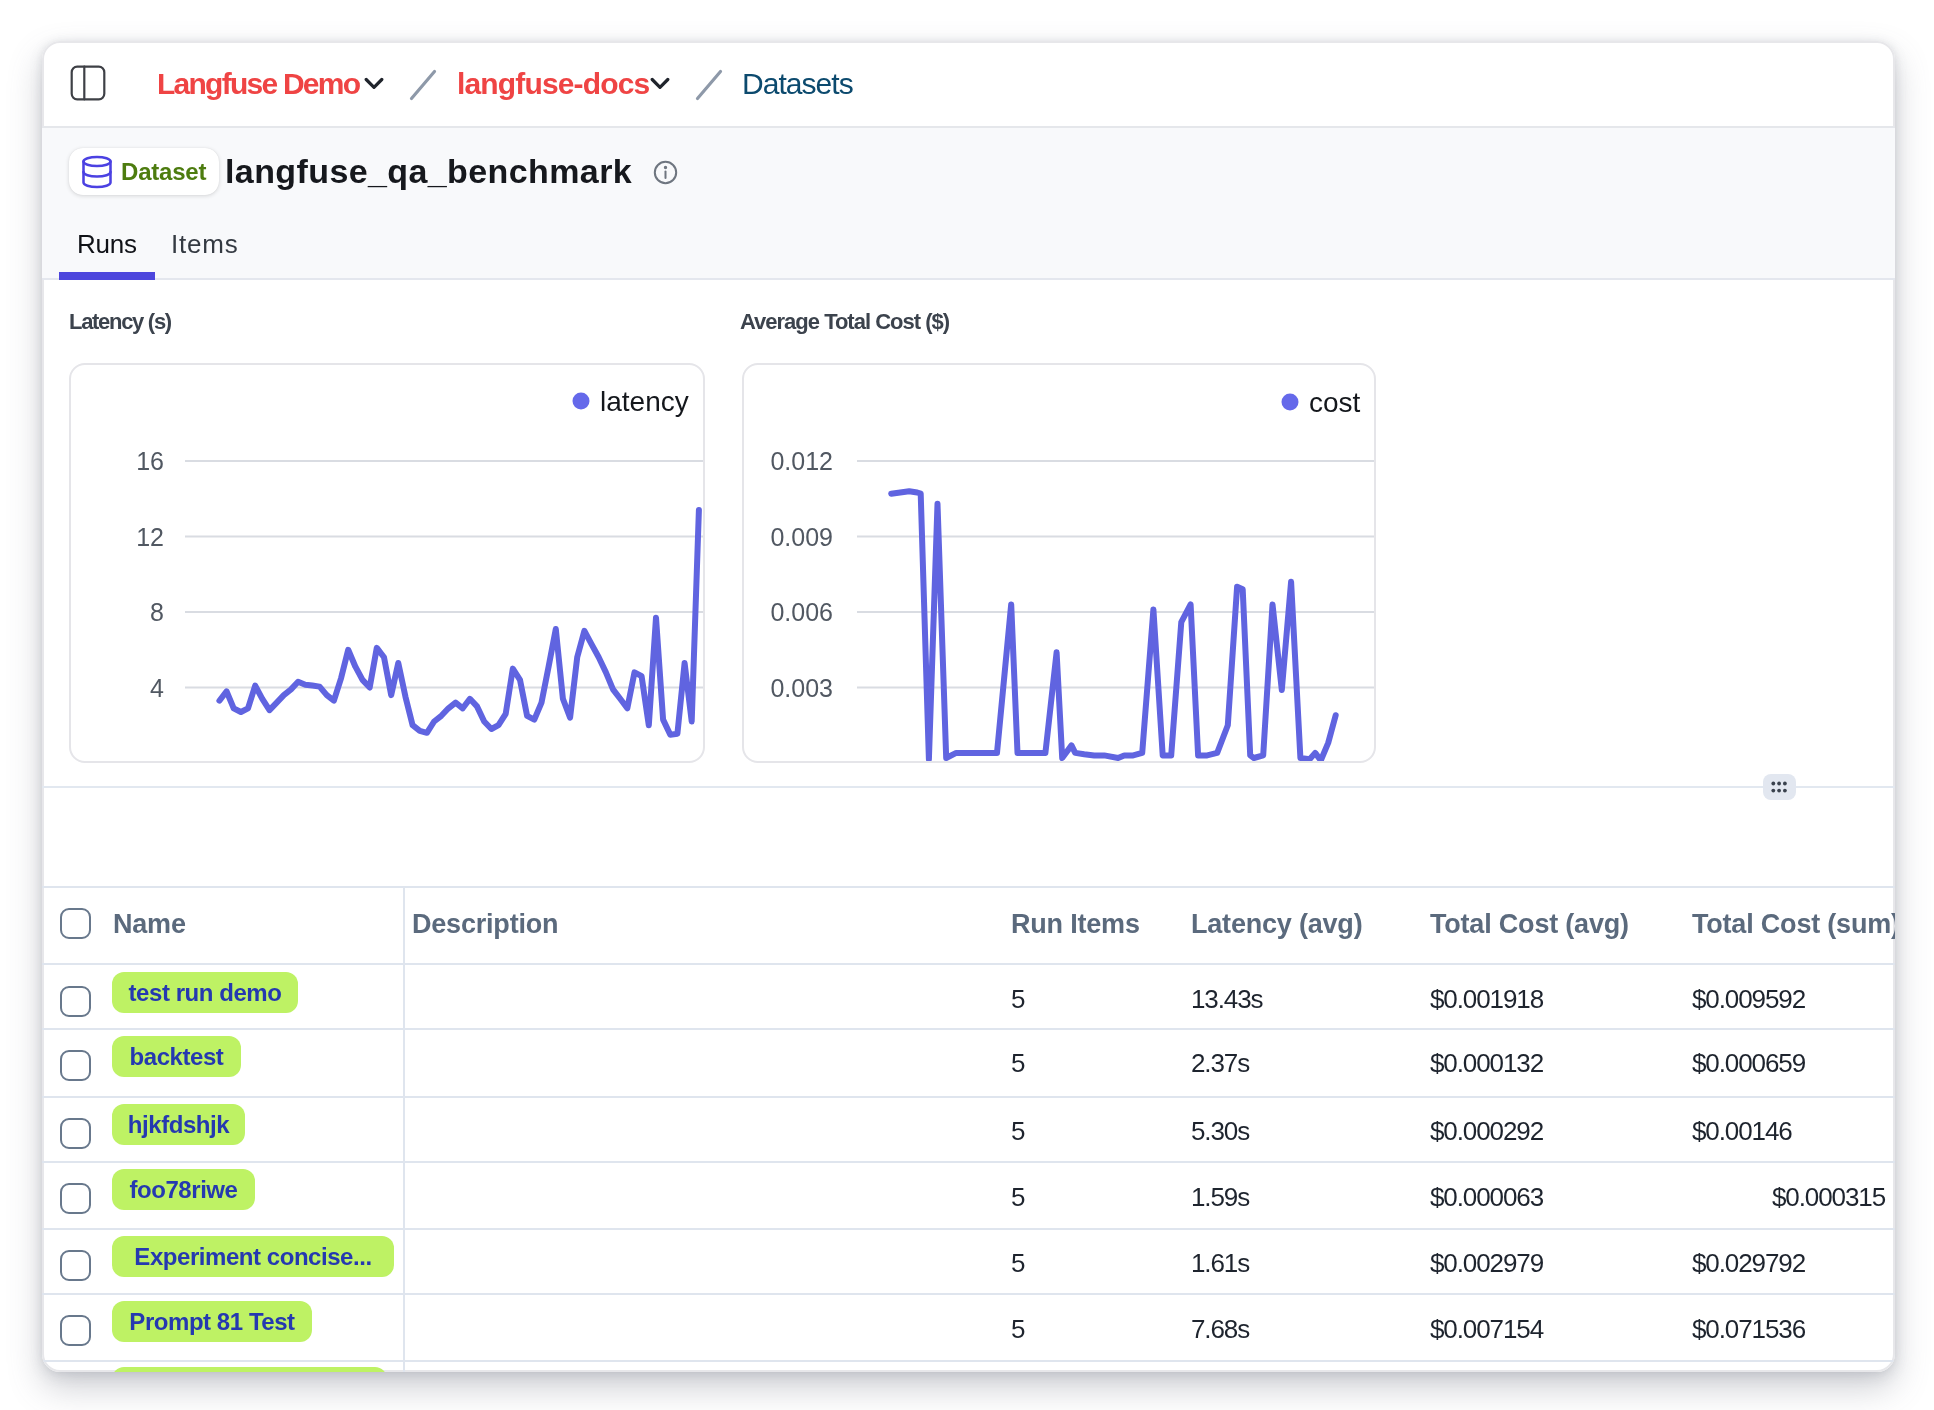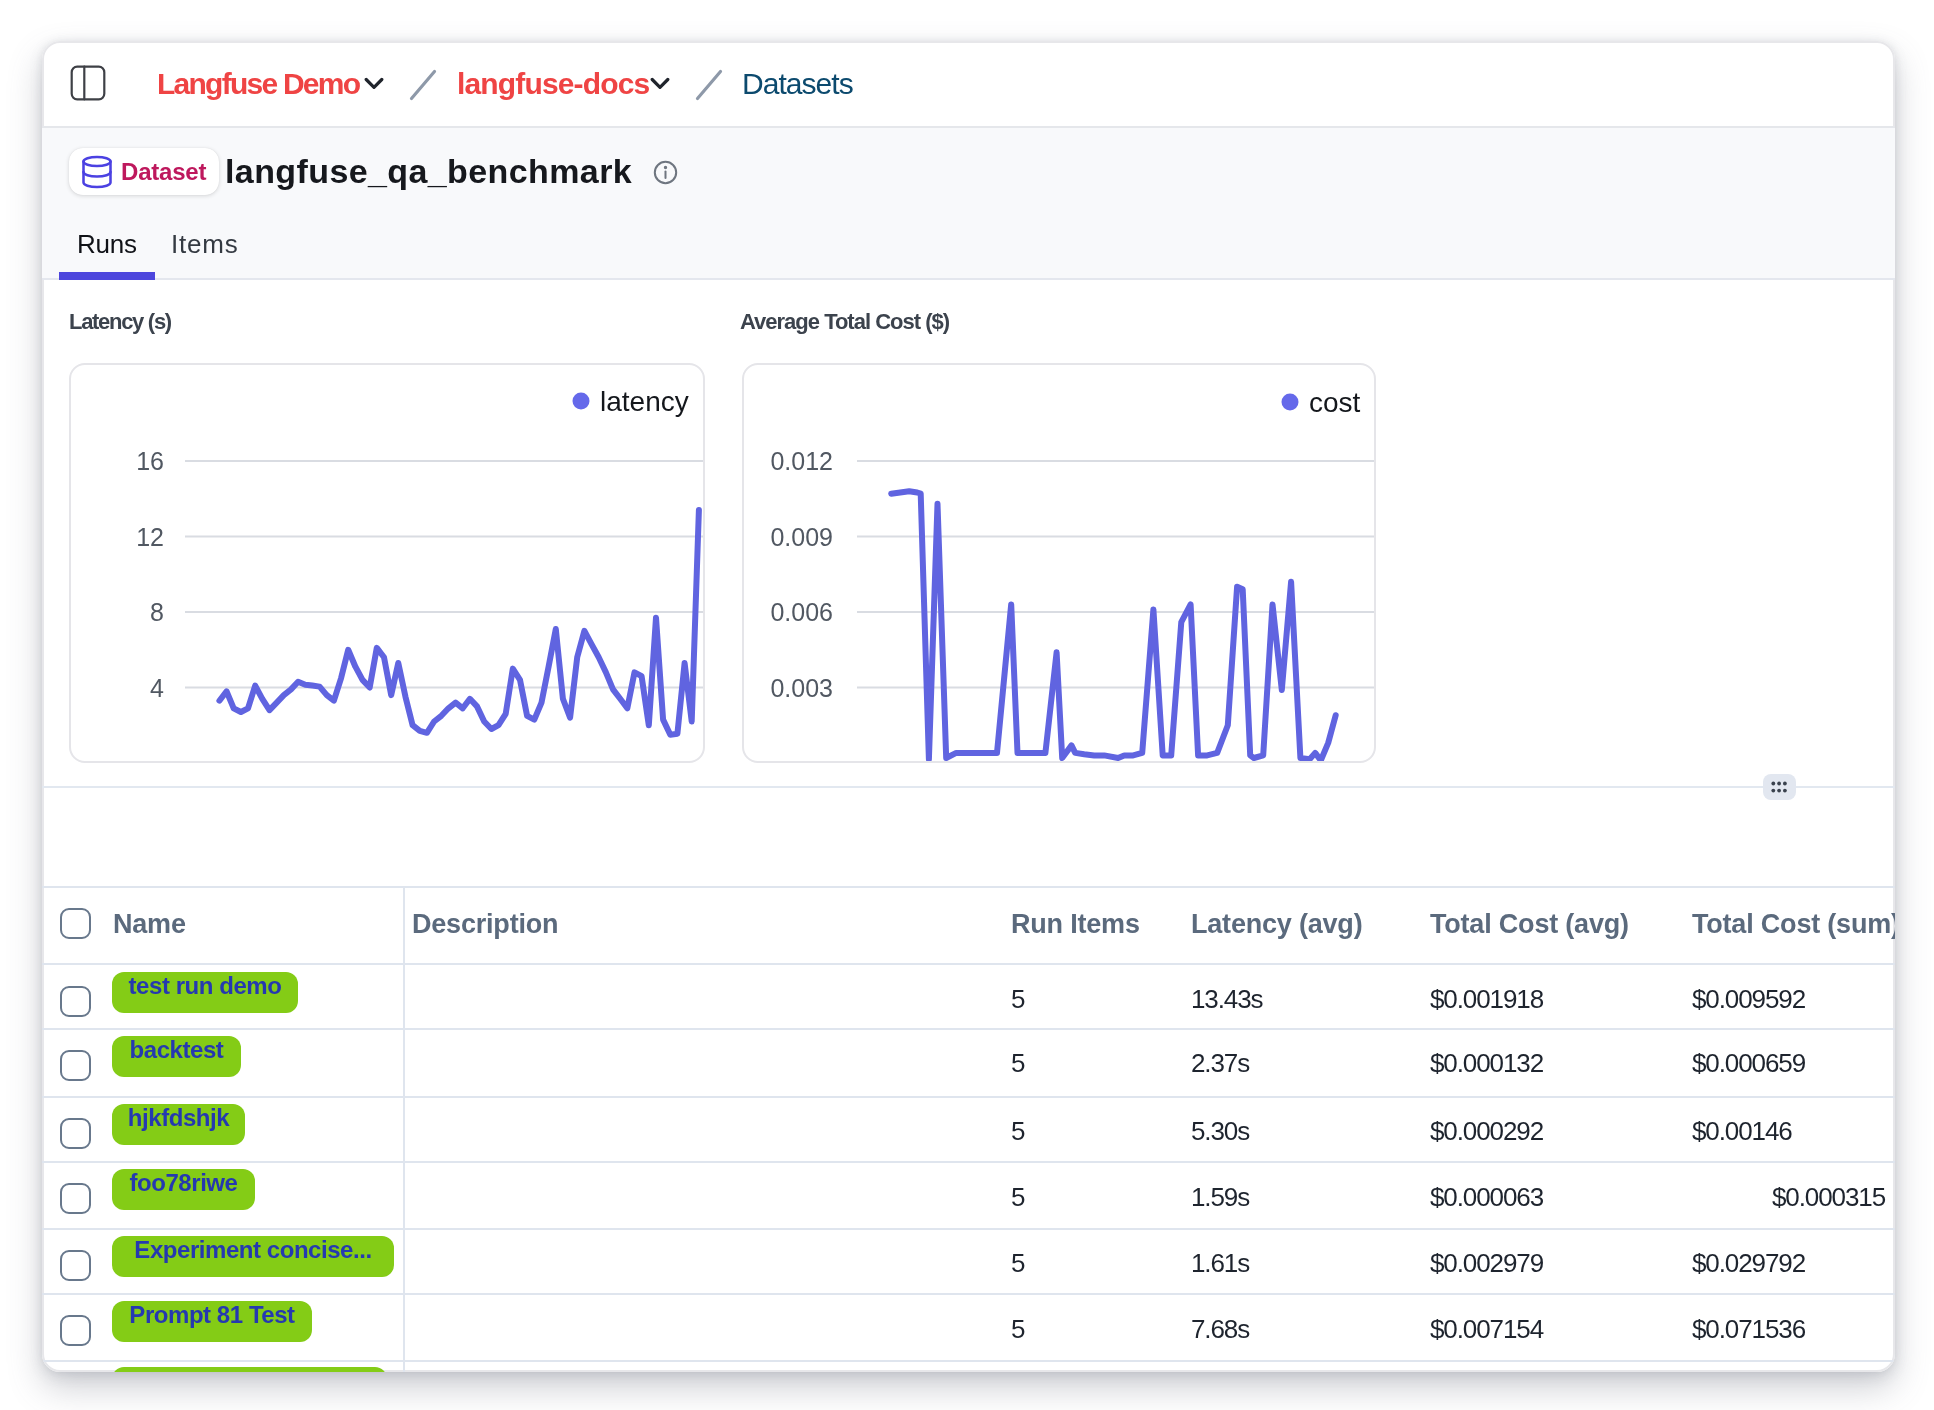--- a/index.html
+++ b/index.html
@@ -13,33 +13,33 @@
   .abs { position:absolute; }
   .topbar-border { position:absolute; left:0; top:85px; width:100%; height:2px; background:#e5e7eb; }
   .headband { position:absolute; left:0; top:87px; width:100%; height:152px; background:#f8f9fb; border-bottom:2px solid #e4e7ee; }
   .bc { font-size:30px; font-weight:700; color:#ef4444; letter-spacing:-0.3px; white-space:nowrap; }
   .bc.gray { color:#0c4a6e; font-weight:400; }
   .badge-pill {
     position:absolute; left:27px; top:107px; width:150px; height:47px; background:#ffffff;
     border-radius:14px; box-shadow:0 1px 4px rgba(0,0,0,0.14), 0 0 1px rgba(0,0,0,0.10);
     display:flex; align-items:center;
   }
-  .badge-pill span { font-size:24px; font-weight:700; color:#be185d; margin-left:6px; letter-spacing:-0.2px;text-align:center;}
+  .badge-pill span { font-size:24px; font-weight:700; color:#4d7c0f; margin-left:6px; letter-spacing:-0.2px;text-align:center;}
   .title { position:absolute; left:183px; top:111px; font-size:34px; font-weight:700; color:#16181d; letter-spacing:0.4px; }
   .tab { position:absolute; font-size:26px; letter-spacing:-0.2px; }
   .tab-underline { position:absolute; left:17px; top:231px; width:96px; height:8px; background:#4d46dd; }
   .sec-title { position:absolute; font-size:22px; font-weight:600; color:#3c434d; letter-spacing:-0.2px; }
   .chartbox { position:absolute; top:322px; height:400px; border:2px solid #e5e5e9; border-radius:16px; background:#fff; }
   .divider { position:absolute; left:0; top:745px; width:100%; height:1.5px; background:#e2e8f0; }
   .handle { position:absolute; left:1721px; top:733px; width:33px; height:26px; background:#e2e7f0; border-radius:8px; }
   .filters-btn { position:absolute; left:19px; top:762px; width:169px; height:68px; border:2px solid #e5e5e9; border-radius:16px; background:#fff; }
   .filters-btn span { position:absolute; left:27px; top:17px; font-size:29px; font-weight:500; color:#1b1d22; letter-spacing:-0.6px; }
   .thead-label { position:absolute; font-size:27px; font-weight:600; color:#5b6a7d; letter-spacing:-0.2px; white-space:nowrap; }
   .cell { position:absolute; font-size:26px; line-height:33px; color:#1e242e; letter-spacing:-1.1px; white-space:nowrap; }
-  .rbadge { position:absolute; height:41px; background:#84cc16; border-radius:12px; display:flex; justify-content:center; }
+  .rbadge { position:absolute; height:41px; background:#bef264; border-radius:12px; display:flex; align-items:center; justify-content:center; }
   .rbadge span { font-size:24px; font-weight:700; color:#2539b0; letter-spacing:-0.45px; white-space:nowrap; }
   .cbox { position:absolute; left:18px; width:31px; height:31px; border:2.5px solid #68788c; border-radius:9px; background:#fff; }
   .hline { position:absolute; left:0; width:100%; height:1.5px; background:#dfe5ee; }
   .vline { position:absolute; left:361px; top:845px; width:1.5px; bottom:0; background:#dfe5ee; }
   svg { display:block; }
   text { font-family:"Liberation Sans", sans-serif; }
 </style>
 </head>
 <body>
 <div class="card">

